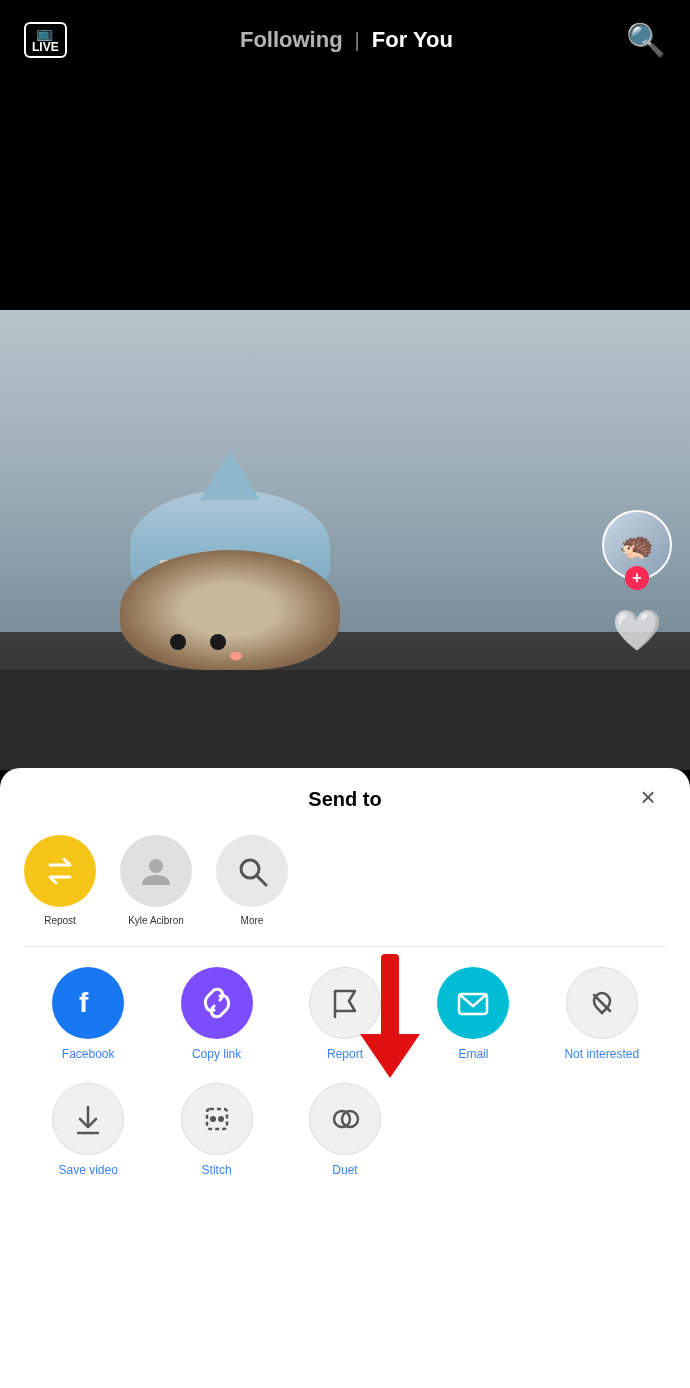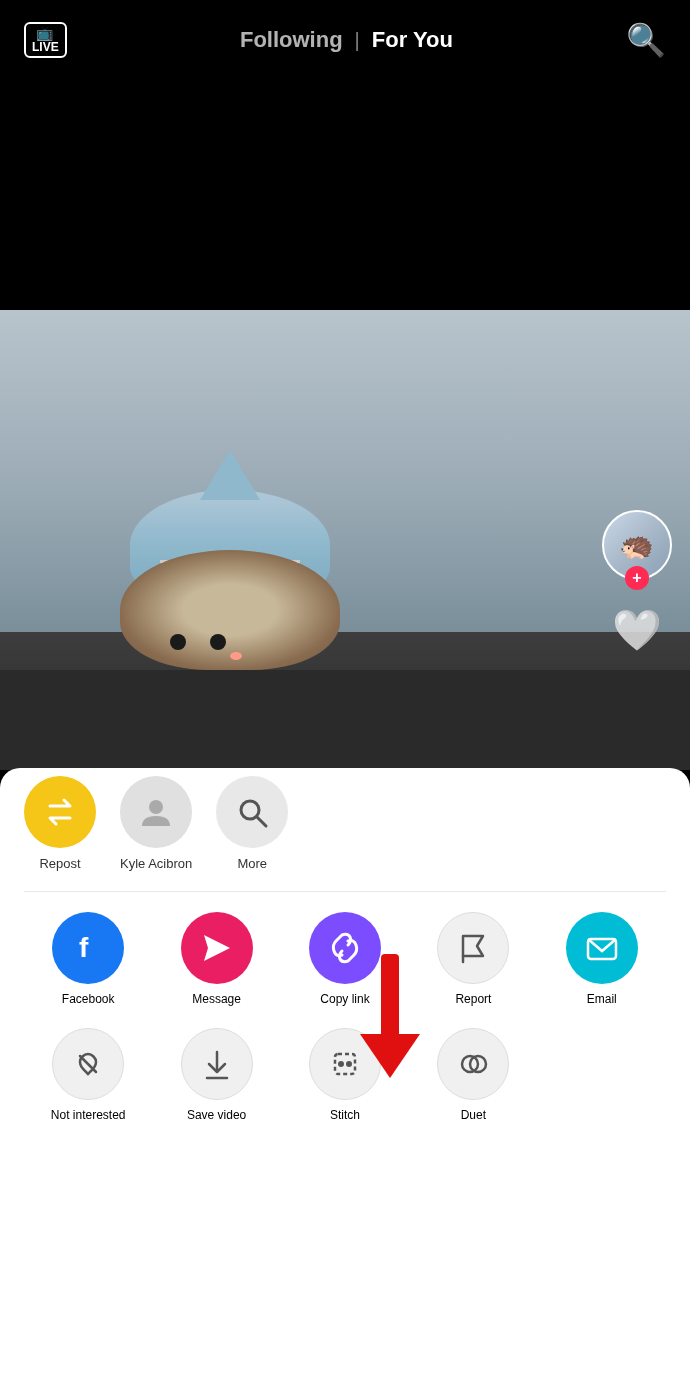--- a/index.html
+++ b/index.html
@@ -280,21 +280,21 @@
       border-radius: 50%;
       display: flex;
       align-items: center;
       justify-content: center;
       font-size: 30px;
     }
     .contact-avatar.repost { background: #f5c518; }
     .contact-avatar.person { background: #e0e0e0; }
     .contact-avatar.search { background: #e8e8e8; }
     .contact-label {
-      font-size: 13px;
+      font-size: 10px;
       color: #333;
       text-align: center;
     }
 
     
     .divider {
       height: 1px;
       background: #e8e8e8;
       margin: 4px 0 20px;
     }
@@ -326,21 +326,21 @@
     .share-icon.copylink { background: #7c4dff; color: #fff; }
     .share-icon.sms { background: #4caf50; color: #fff; }
     .share-icon.email { background: #00bcd4; color: #fff; }
     .share-icon.report { background: #f0f0f0; color: #555; border: 1.5px solid #ddd; }
     .share-icon.notinterested { background: #f0f0f0; color: #555; border: 1.5px solid #ddd; }
     .share-icon.savevideo { background: #f0f0f0; color: #555; border: 1.5px solid #ddd; }
     .share-icon.duet { background: #f0f0f0; color: #555; border: 1.5px solid #ddd; }
     .share-icon.stitch { background: #f0f0f0; color: #555; border: 1.5px solid #ddd; }
     .share-label {
       font-size: 12px;
-      color: #000000;
+      color: #3b82f6;
       text-align: center;
       line-height: 1.3;
     }
 
     
     .red-arrow {
       position: absolute;
       
       left: 360px;
       bottom: 310px;
@@ -402,20 +402,24 @@
 
 <div class="right-actions">
   <div class="avatar-container">
     <div class="avatar-img">🦔</div>
     <div class="follow-btn">+</div>
   </div>
   <div class="heart-icon">🤍</div>
 </div>
 
 <div class="share-panel">
+  <div class="panel-header">
+    <span class="panel-title">Send to</span>
+    <div class="close-btn">×</div>
+  </div>
 
   <div class="contacts-row">
 
     <div class="contact-item">
       <div class="contact-avatar repost">
         <svg width="36" height="36" viewBox="0 0 36 36" fill="none">
           <path d="M8 12 L28 12 L22 6" stroke="white" stroke-width="3" stroke-linecap="round" stroke-linejoin="round" fill="none"></path>
           <path d="M28 24 L8 24 L14 30" stroke="white" stroke-width="3" stroke-linecap="round" stroke-linejoin="round" fill="none"></path>
         </svg>
       </div>
@@ -449,28 +453,20 @@
 
     <div class="share-item">
       <div class="share-icon facebook">
         <svg width="38" height="38" viewBox="0 0 38 38" fill="none">
           <text x="10" y="28" font-size="28" fill="white" font-weight="bold">f</text>
         </svg>
       </div>
       <span class="share-label">Facebook</span>
     </div>
 
-    <div class="share-item">
-      <div class="share-icon message">
-        <svg width="38" height="38" viewBox="0 0 38 38" fill="none">
-          <polygon points="6,6 32,19 6,32 10,19" fill="white"></polygon>
-        </svg>
-      </div>
-      <span class="share-label">Message</span>
-    </div>
 
     <div class="share-item">
       <div class="share-icon copylink">
         <svg width="38" height="38" viewBox="0 0 38 38" fill="none">
           <path d="M16 22 Q12 26 14 30 Q16 34 22 32 L28 26 Q32 22 30 16 Q28 10 22 12" stroke="white" stroke-width="3" fill="none" stroke-linecap="round"></path>
           <path d="M22 16 Q26 12 24 8 Q22 4 16 6 L10 12 Q6 16 8 22 Q10 28 16 26" stroke="white" stroke-width="3" fill="none" stroke-linecap="round"></path>
         </svg>
       </div>
       <span class="share-label">Copy link</span>
     </div>

